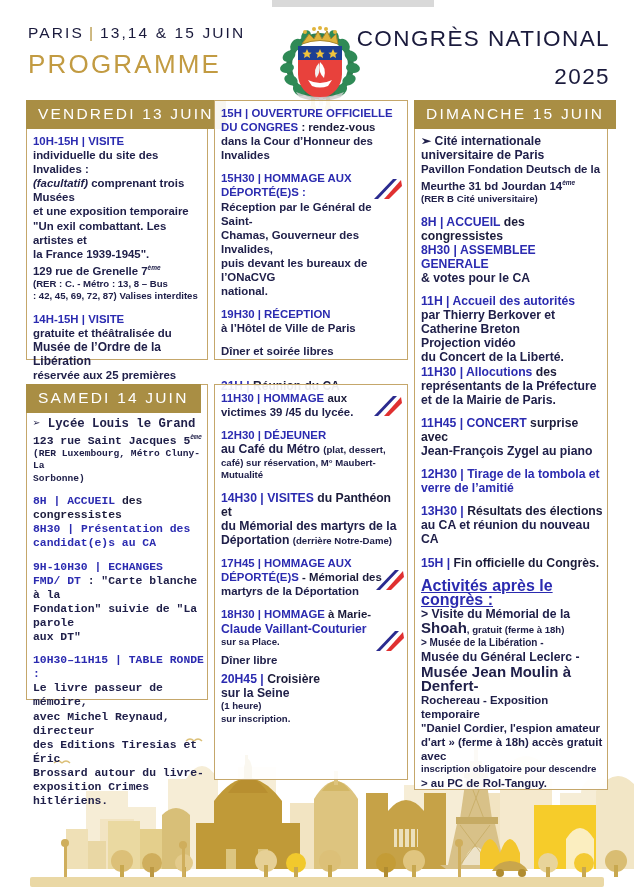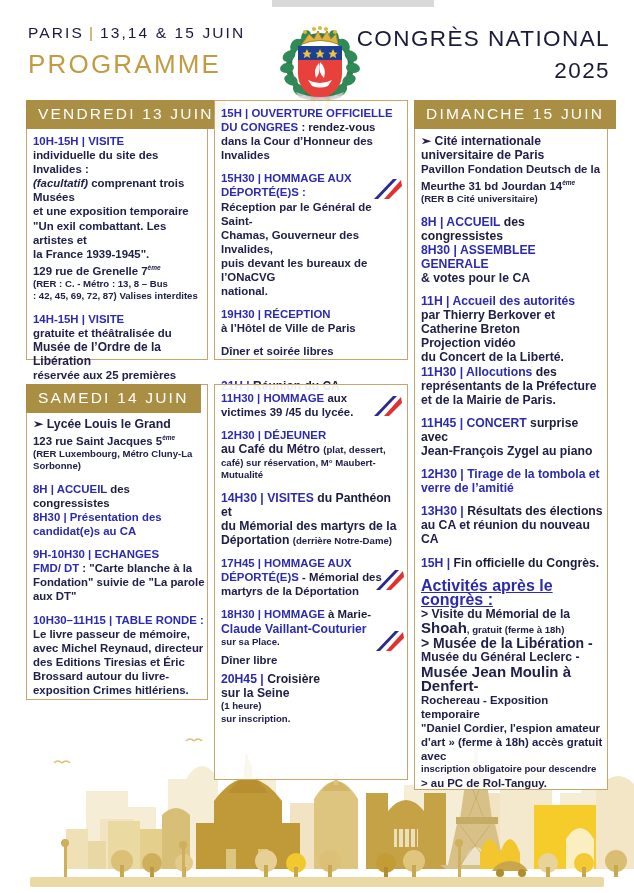--- a/index.html
+++ b/index.html
@@ -20,21 +20,21 @@
   .hdr-left{position:absolute;left:28px;top:14px;width:250px;text-align:left;}
   .hdr-paris{
     font-size:15.5px;letter-spacing:2.1px;color:#1a1a3c;white-space:nowrap;
   }
   .hdr-paris .bar{color:#b4933f;font-weight:300;padding:0 5px;}
   .hdr-prog{
     margin-top:7px;font-size:26px;letter-spacing:2.2px;color:#c29b42;white-space:nowrap;
   }
   .hdr-right{position:absolute;right:24px;top:16px;text-align:right;}
   .hdr-cn{font-size:22.5px;letter-spacing:1.4px;color:#1a1a3c;white-space:nowrap;}
-  .hdr-yr{font-size:22.5px;letter-spacing:1.4px;color:#1a1a3c;margin-top:6px;}
+  .hdr-yr{font-size:22.5px;letter-spacing:1.4px;color:#1a1a3c;margin-top:12px;}
 
   
   .crest{position:absolute;left:278px;top:8px;width:84px;height:94px;}
 
   
   .box{position:absolute;border:1.2px solid #c5a76b;background:rgba(255,255,255,0.92);box-sizing:border-box;}
   .daybar{
     background:#a98e44;color:#fff;font-size:15.5px;letter-spacing:2.2px;
     padding:5px 12px 6px 12px;display:inline-block;white-space:nowrap;
   }
@@ -283,21 +283,21 @@
       <div style="font-size:12px">Musée de l’Ordre de la Libération</div>
       <div>réservée aux 25 premières</div>
       <div>personnes inscrites <span class="ital">(non franciliennes).</span></div>
     </div>
   </div>
 
   <div class="box" style="left:26px;top:384px;width:182px;height:316px;"></div>
   <div class="daybar-wrap" style="left:26px;top:384px;">
     <div class="daybar">SAMEDI  14 JUIN</div>
   </div>
-  <div class="bodytext" style="left:33px;top:417px;width:172px;">
+  <div class="bodytext" style="left:33px;top:417px;width:172px;font-family:Liberation Mono, monospace;">
     <div style="font-size:12.3px">
       <span>➢</span>
       <span>Lycée Louis le Grand</span>
     </div>
     <div>123 rue Saint Jacques 5<span class="sup">ème</span></div>
     <div class="sm">(RER Luxembourg, Métro Cluny-La<br>Sorbonne)</div>
     <div class="gap"></div>
     <div><span class="t">8H</span> <span class="t">|</span> <span class="t">ACCUEIL</span><span class="blk"> des congressistes</span></div>
     <div><span class="t">8H30</span> <span class="t">|</span> <span class="t">Présentation des</span></div>
     <div class="t">candidat(e)s au CA</div>
@@ -455,21 +455,21 @@
       <div style="font-size:12.2px"><span class="t">13H30</span> <span class="t">|</span> <span class="blk">Résultats des élections</span></div>
       <div style="font-size:12.2px">au CA et réunion du nouveau CA</div>
     </div>
     <div class="gap"></div>
     <div style="font-size:12.2px"><span class="t">15H</span> <span class="t">|</span> <span class="blk">Fin officielle du Congrès.</span></div>
     <div class="gap"></div>
     <div>
       <div class="under" style="font-size:16px">Activités après le congrès :</div>
       <div style="font-size:12.2px">&gt; Visite du Mémorial de la</div>
       <div><span style="font-size:15px">Shoah</span><span class="sm">, gratuit (ferme à 18h)</span></div>
-      <div style="font-size:14px">&gt; Musée de la Libération -</div>
+      <div style="font-size:10px">&gt; Musée de la Libération -</div>
       <div style="font-size:12.2px">Musée du Général Leclerc -</div>
       <div style="font-size:15px">Musée Jean Moulin à Denfert-</div>
       <div>Rochereau - Exposition temporaire</div>
       <div>"Daniel Cordier, l'espion amateur</div>
       <div>d'art » (ferme à 18h) accès gratuit avec</div>
       <div class="sm">inscription obligatoire pour descendre</div>
       <div>&gt; au PC de Rol-Tanguy.</div>
     </div>
   </div>
 

